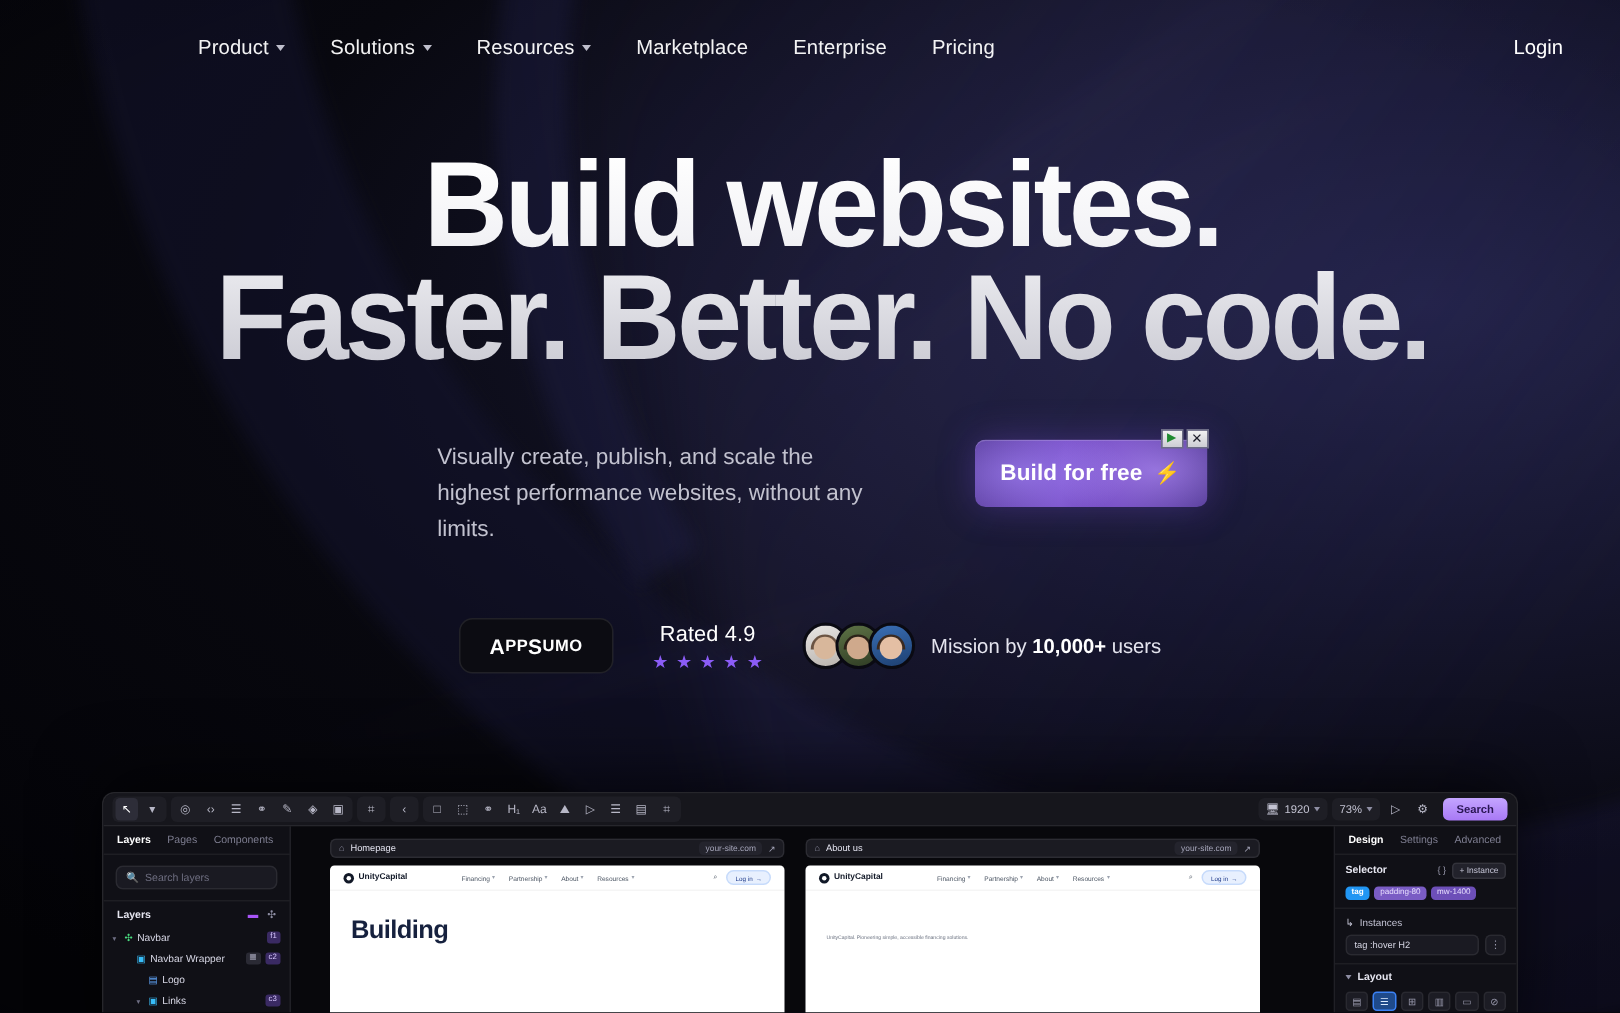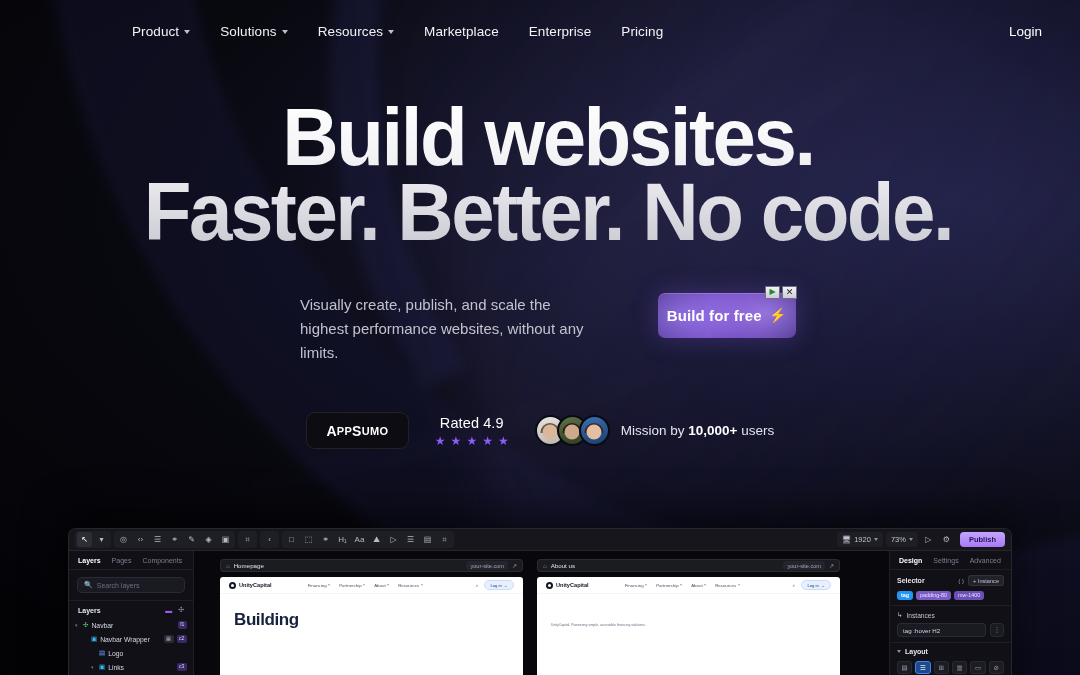--- a/index.html
+++ b/index.html
@@ -178,21 +178,21 @@
     color: #c2c2cf;
     font-size: 15px;
     line-height: 1.62;
     max-width: 300px;
   }
 
   
   .cta-wrap { position: relative; }
   .cta-btn {
     position: relative;
-    width: 138px;
+    width: 155px;
     height: 45px;
     border-radius: 7px;
     border: none;
     cursor: pointer;
     display: flex;
     align-items: center;
     justify-content: center;
     gap: 8px;
     color: #ffffff;
     font-size: 15px;
@@ -864,21 +864,21 @@
         <span>🖥</span>
         <span>1920</span>
         <span class="mini-caret"></span>
       </div>
       <div class="tb-pill">
         <span>73%</span>
         <span class="mini-caret"></span>
       </div>
       <div class="tb-btn">▷</div>
       <div class="tb-btn">⚙</div>
-      <button class="publish-btn">Publish</button>
+      <button class="publish-btn">Search</button>
     </div>
 
     <div class="ed-body">
 
       <aside class="ed-left">
         <div class="panel-tabs" id="left-tabs">
             <span class="panel-tab active">Layers</span>
             <span class="panel-tab">Pages</span>
             <span class="panel-tab">Components</span>
           </div>

